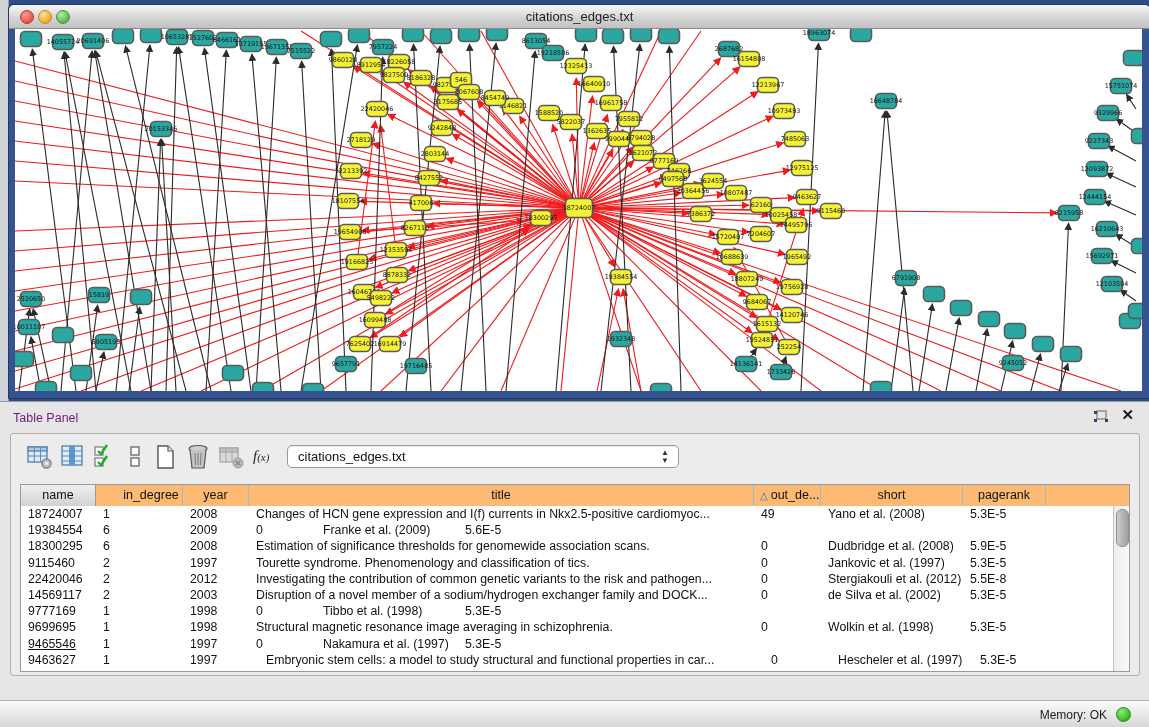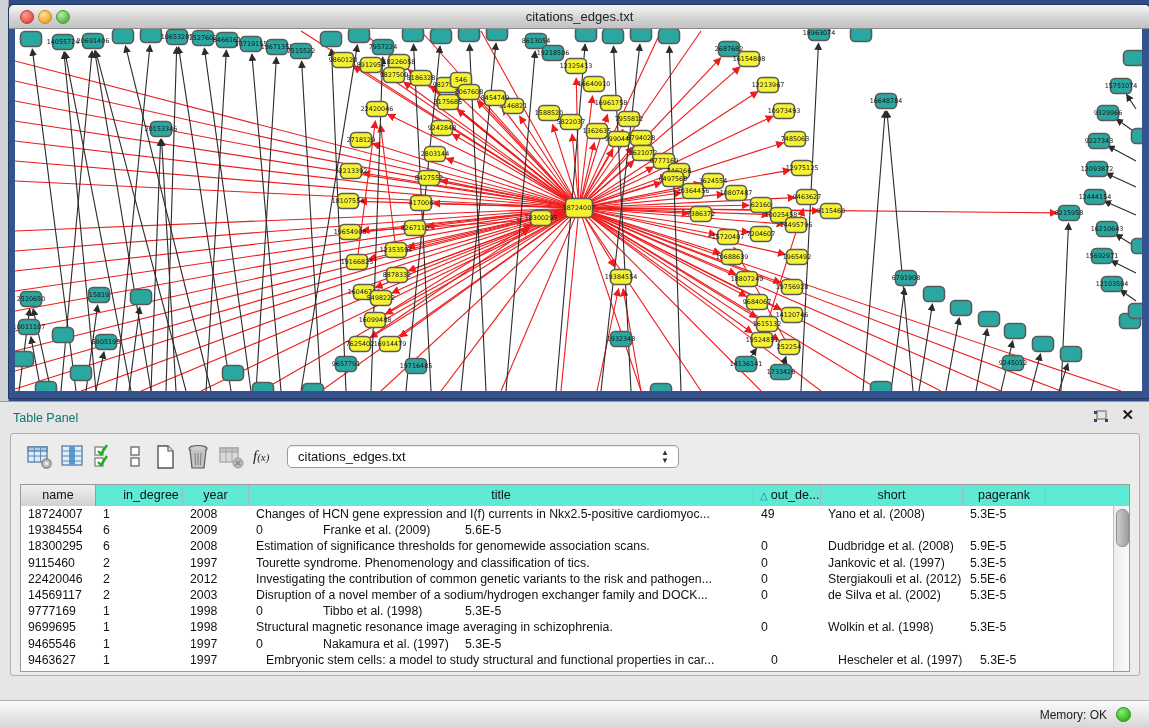--- a/index.html
+++ b/index.html
@@ -15,32 +15,32 @@
   #title-text{position:absolute;left:0;right:0;top:4px;text-align:center;font-size:13px;color:#222;}
   .tl{position:absolute;top:5px;width:12px;height:12px;border-radius:50%;}
   #tl-close{left:11px;background:radial-gradient(circle at 35% 30%,#ff9a93,#ec5f55 60%,#c9362c);border:1px solid #b33a30;}
   #tl-min{left:29px;background:radial-gradient(circle at 35% 30%,#ffe09a,#f5b13a 60%,#d08f1e);border:1px solid #c08c22;}
   #tl-zoom{left:47px;background:radial-gradient(circle at 35% 30%,#b6efa9,#64c054 60%,#3f9a33);border:1px solid #4c9440;}
   #canvas-wrap{position:absolute;left:6px;top:24px;width:1127px;height:362px;background:#ffffff;}
   #graph-svg{position:absolute;left:0;top:0;}
 
   
   #table-panel{position:absolute;left:0;top:401px;width:1149px;height:299px;background:#e6e6e6;border-top:1px solid #97979f;}
-  #tp-title{position:absolute;left:13px;top:9px;font-size:12.5px;color:#0f766e;}
+  #tp-title{position:absolute;left:13px;top:9px;font-size:12.5px;color:#701a75;}
   #tp-float{position:absolute;right:40px;top:8px;width:16px;height:14px;}
   #tp-close{position:absolute;right:15px;top:5px;font-size:15px;font-weight:bold;color:#1a1a1a;line-height:16px;}
   #tp-inner{position:absolute;left:10px;top:31px;width:1128px;height:241px;background:#ececec;border:1px solid #b0b0b0;border-radius:3px;}
   #toolbar{position:absolute;left:8px;top:8px;height:32px;width:1100px;}
   .tbico{position:absolute;top:2px;width:26px;height:26px;}
   #combo{position:absolute;left:268px;top:3px;width:392px;height:23px;background:#fff;border:1px solid #9b9b9b;border-radius:5px;
     box-shadow:inset 0 1px 1px rgba(0,0,0,.08);font-size:13px;color:#111;line-height:22px;padding-left:10px;box-sizing:border-box;}
   #combo-arrows{position:absolute;right:9px;top:3px;font-size:8px;color:#333;line-height:8px;text-align:center;}
 
   #grid{position:absolute;left:9px;top:50px;width:1110px;height:188px;background:#fff;border:1px solid #9a9a9a;box-sizing:border-box;}
-  #ghead{display:flex;height:21px;background:#5eead4;border-bottom:3px solid #1d4ed8;}
+  #ghead{display:flex;height:21px;background:#fdba74;border-bottom:3px solid #1d4ed8;}
   .hcell{box-sizing:border-box;border-right:1px solid #9fb9c6;font-size:12.5px;color:#111;text-align:center;line-height:20px;
     overflow:hidden;white-space:nowrap;}
   .hcell.first{background:linear-gradient(#efefef,#d2d2d2);border-right:1px solid #9a9a9a;}
   .sort-tri{color:#2d6fb7;font-size:10px;margin-right:3px;}
   #gbody{position:absolute;left:0;top:21px;right:15px;bottom:0;overflow:hidden;}
   .grow{display:flex;height:16.2px;background:#fff;}
   .gcell{box-sizing:border-box;font-size:12.3px;color:#111;line-height:16px;white-space:nowrap;overflow:hidden;padding-left:7px;}
   #vscroll{position:absolute;right:0;top:21px;width:15px;bottom:0;background:linear-gradient(to right,#ececec,#fafafa);border-left:1px solid #c3c3c3;}
   #vthumb{position:absolute;left:1.5px;top:3px;width:11px;height:36px;border-radius:6px;
     background:linear-gradient(to right,#cdcdcd,#9f9fa4);border:1px solid #8e8e93;}
@@ -903,21 +903,21 @@
               <div class="gcell" style="width: 142px; flex: 0 0 142px;">Jankovic et al. (1997)</div>
               <div class="gcell" style="width: 83px; flex: 0 0 83px;">5.3E-5</div>
             </div>
             <div class="grow">
               <div class="gcell" style="width: 75px; flex: 0 0 75px;">22420046</div>
               <div class="gcell" style="width: 87px; flex: 0 0 87px;">2</div>
               <div class="gcell" style="width: 66px; flex: 0 0 66px;">2012</div>
               <div class="gcell" style="width: 505px; flex: 0 0 505px;">Investigating the contribution of common genetic variants to the risk and pathogen...</div>
               <div class="gcell" style="width: 67px; flex: 0 0 67px;">0</div>
               <div class="gcell" style="width: 142px; flex: 0 0 142px;">Stergiakouli et al. (2012)</div>
-              <div class="gcell" style="width: 83px; flex: 0 0 83px;">5.5E-6</div>
+              <div class="gcell" style="width: 83px; flex: 0 0 83px;">5.5E-8</div>
             </div>
             <div class="grow">
               <div class="gcell" style="width: 75px; flex: 0 0 75px;">14569117</div>
               <div class="gcell" style="width: 87px; flex: 0 0 87px;">2</div>
               <div class="gcell" style="width: 66px; flex: 0 0 66px;">2003</div>
               <div class="gcell" style="width: 505px; flex: 0 0 505px;">Disruption of a novel member of a sodium/hydrogen exchanger family and DOCK...</div>
               <div class="gcell" style="width: 67px; flex: 0 0 67px;">0</div>
               <div class="gcell" style="width: 142px; flex: 0 0 142px;">de Silva et al. (2002)</div>
               <div class="gcell" style="width: 83px; flex: 0 0 83px;">5.3E-5</div>
             </div>
@@ -932,21 +932,21 @@
             <div class="grow">
               <div class="gcell" style="width: 75px; flex: 0 0 75px;">9699695</div>
               <div class="gcell" style="width: 87px; flex: 0 0 87px;">1</div>
               <div class="gcell" style="width: 66px; flex: 0 0 66px;">1998</div>
               <div class="gcell" style="width: 505px; flex: 0 0 505px;">Structural magnetic resonance image averaging in schizophrenia.</div>
               <div class="gcell" style="width: 67px; flex: 0 0 67px;">0</div>
               <div class="gcell" style="width: 142px; flex: 0 0 142px;">Wolkin et al. (1998)</div>
               <div class="gcell" style="width: 83px; flex: 0 0 83px;">5.3E-5</div>
             </div>
             <div class="grow">
-              <div class="gcell" style="width: 75px; flex: 0 0 75px;">9465546</div>
+              <div class="gcell" style="width: 75px; flex: 0 0 75px; text-decoration: underline;">9465546</div>
               <div class="gcell" style="width: 87px; flex: 0 0 87px;">1</div>
               <div class="gcell" style="width: 66px; flex: 0 0 66px;">1997</div>
               <div class="gcell" style="width: 67px; flex: 0 0 67px;">0</div>
               <div class="gcell" style="width: 142px; flex: 0 0 142px;">Nakamura et al. (1997)</div>
               <div class="gcell" style="width: 83px; flex: 0 0 83px;">5.3E-5</div>
             </div>
             <div class="grow">
               <div class="gcell" style="width: 75px; flex: 0 0 75px;">9463627</div>
               <div class="gcell" style="width: 87px; flex: 0 0 87px;">1</div>
               <div class="gcell" style="width: 66px; flex: 0 0 66px;">1997</div>

